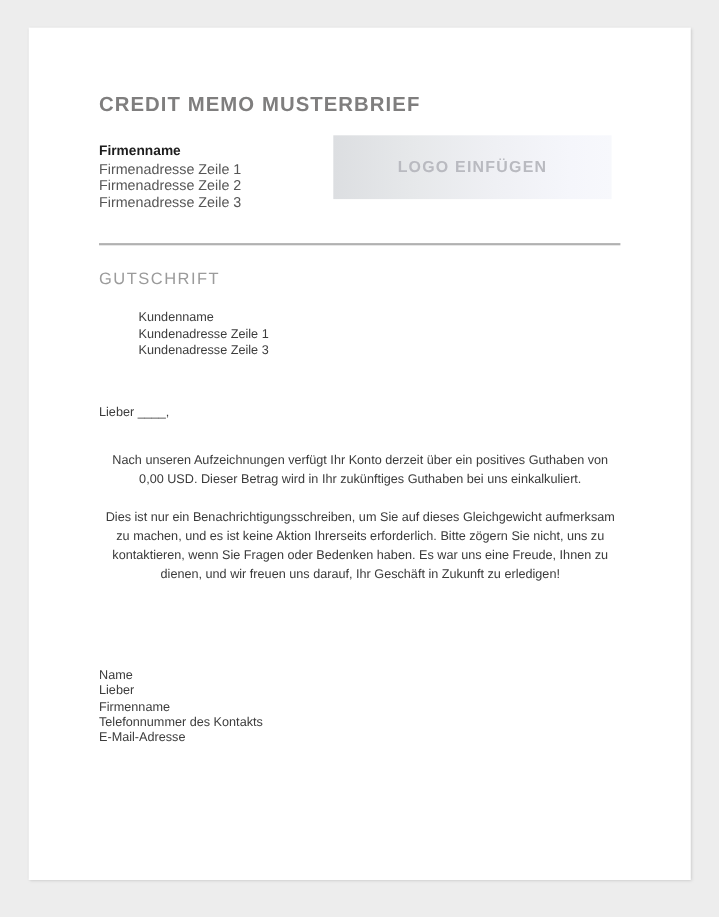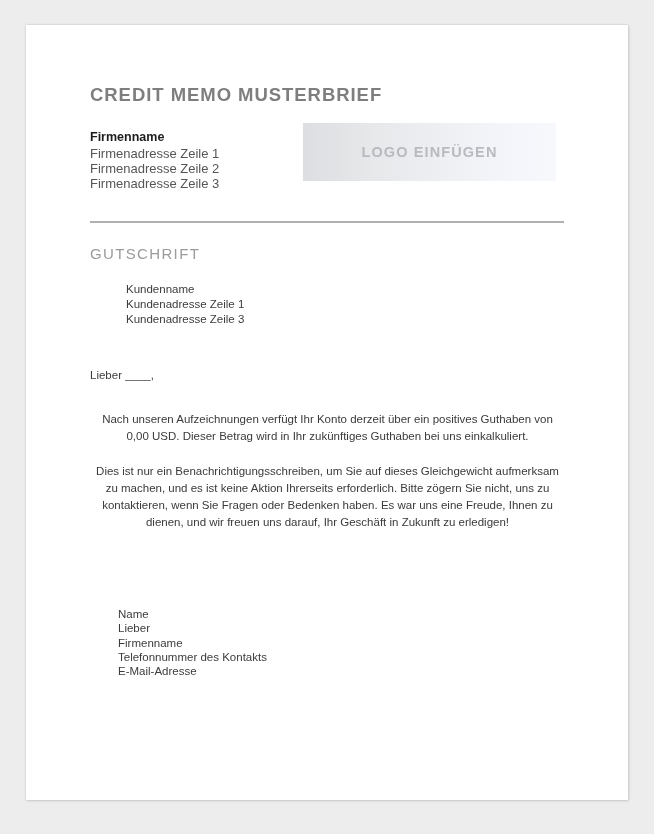--- a/index.html
+++ b/index.html
@@ -142,21 +142,20 @@
   .signature-block {
     position: absolute;
     left: 64px;
     top: 582px;
     width: 280px;
   }
   .signature-line {
     font-size: 11.5px;
     color: #3c3c3c;
     line-height: 14.3px;
-    margin-left: 28px;
   }
 </style>
 </head>
 <body>
 
 <div class="page-surface">
 
   <div class="doc-title">CREDIT MEMO MUSTERBRIEF</div>
 
   <div class="sender-block">

